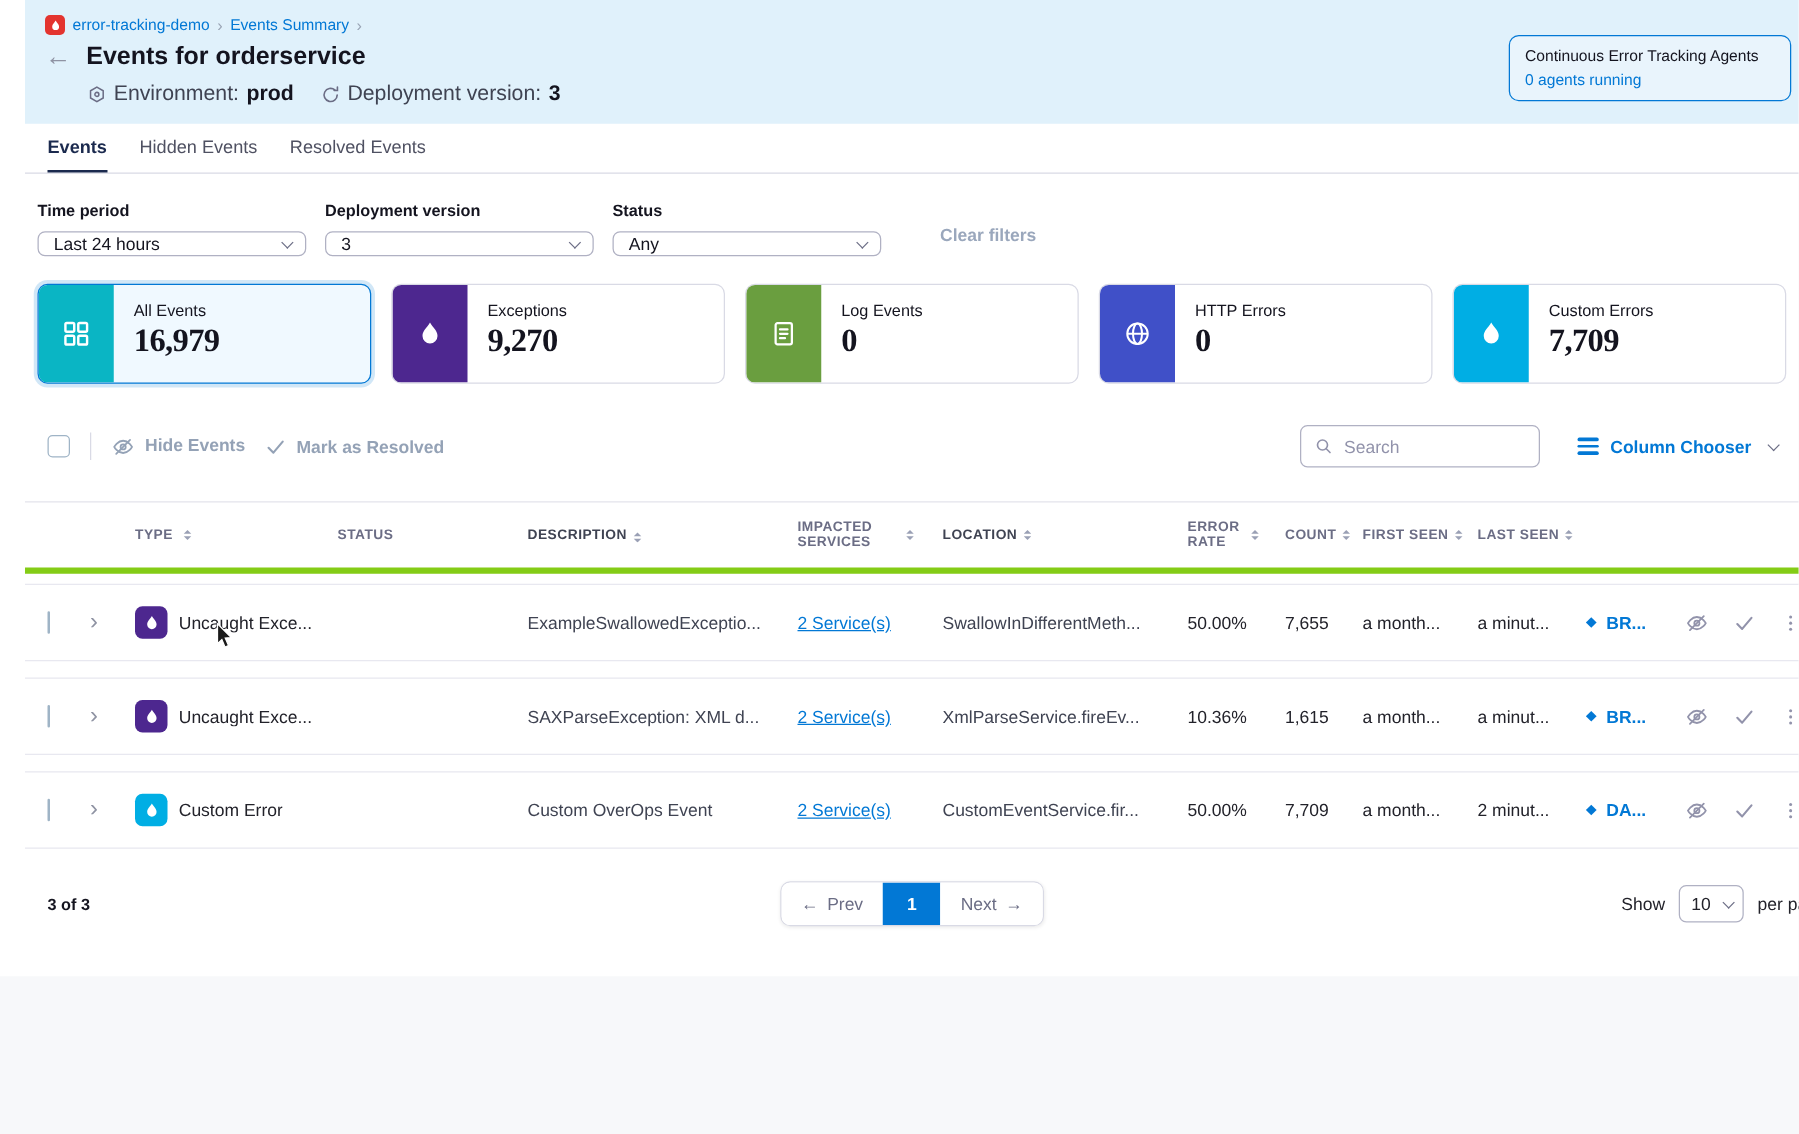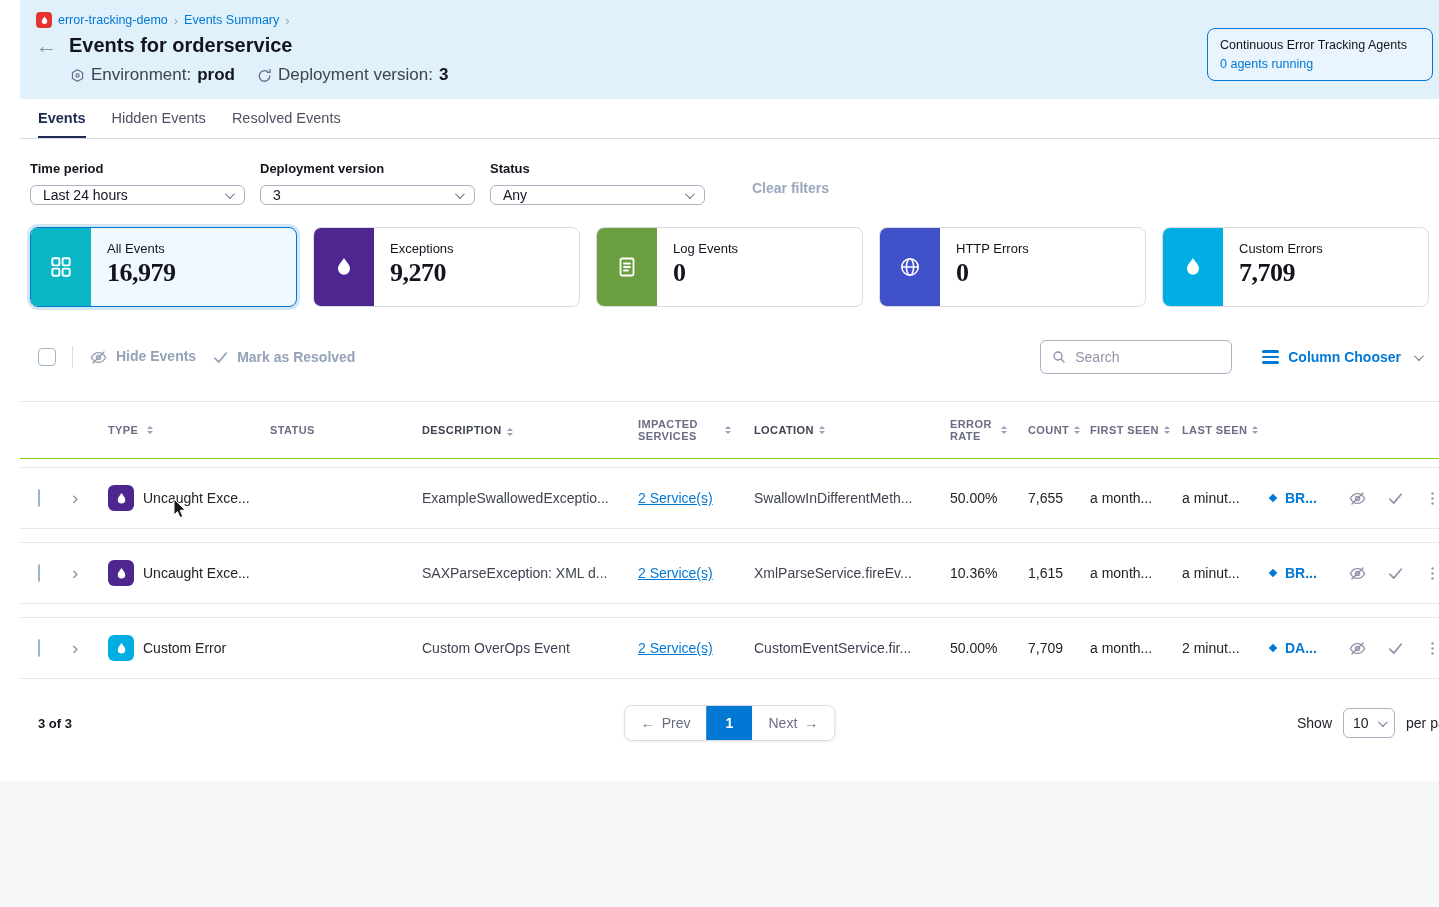--- a/index.html
+++ b/index.html
@@ -73,21 +73,21 @@
     font-family:"Liberation Sans",sans-serif; color:#3f4352; background:transparent; }
   .search-box input::placeholder { color:#9293ab; }
   .column-chooser { display:flex; align-items:center; gap:9px; color:#0278d5;
     font-weight:700; font-size:14px; cursor:pointer; margin-left:14px; }
   .hamburger { display:flex; flex-direction:column; gap:3px; }
   .hamburger i { display:block; width:17px; height:2.4px; background:#0278d5; border-radius:2px; }
 
   
   .table { margin-top:26px; font-size:14px; }
   .thead { display:flex; align-items:center; min-height:58px; background:#fff;
-    border-top:1px solid #e4e4ec; border-bottom:1px solid #84cc16; padding-left:18px;
+    border-top:1px solid #e4e4ec; border-bottom:5px solid #84cc16; padding-left:18px;
     margin-bottom:8px; }
   .th { font-size:11px; font-weight:700; color:#6b6d85; letter-spacing:0.4px;
     display:flex; align-items:center; gap:5px; cursor:pointer; }
   .th .lbl { max-width:82px; }
   .sort { display:inline-flex; flex-direction:column; gap:2px; flex:none; }
   .sort i { display:block; width:0; height:0; border:3.5px solid transparent; }
   .sort .up { border-bottom-color:#9aa0b5; border-top-width:0; }
   .sort .down { border-top-color:#9aa0b5; border-bottom-width:0; }
   .trow { display:flex; align-items:center; height:62px; background:#fff;
     border-top:1px solid #e8e8f0; border-bottom:1px solid #e8e8f0; padding-left:18px;

